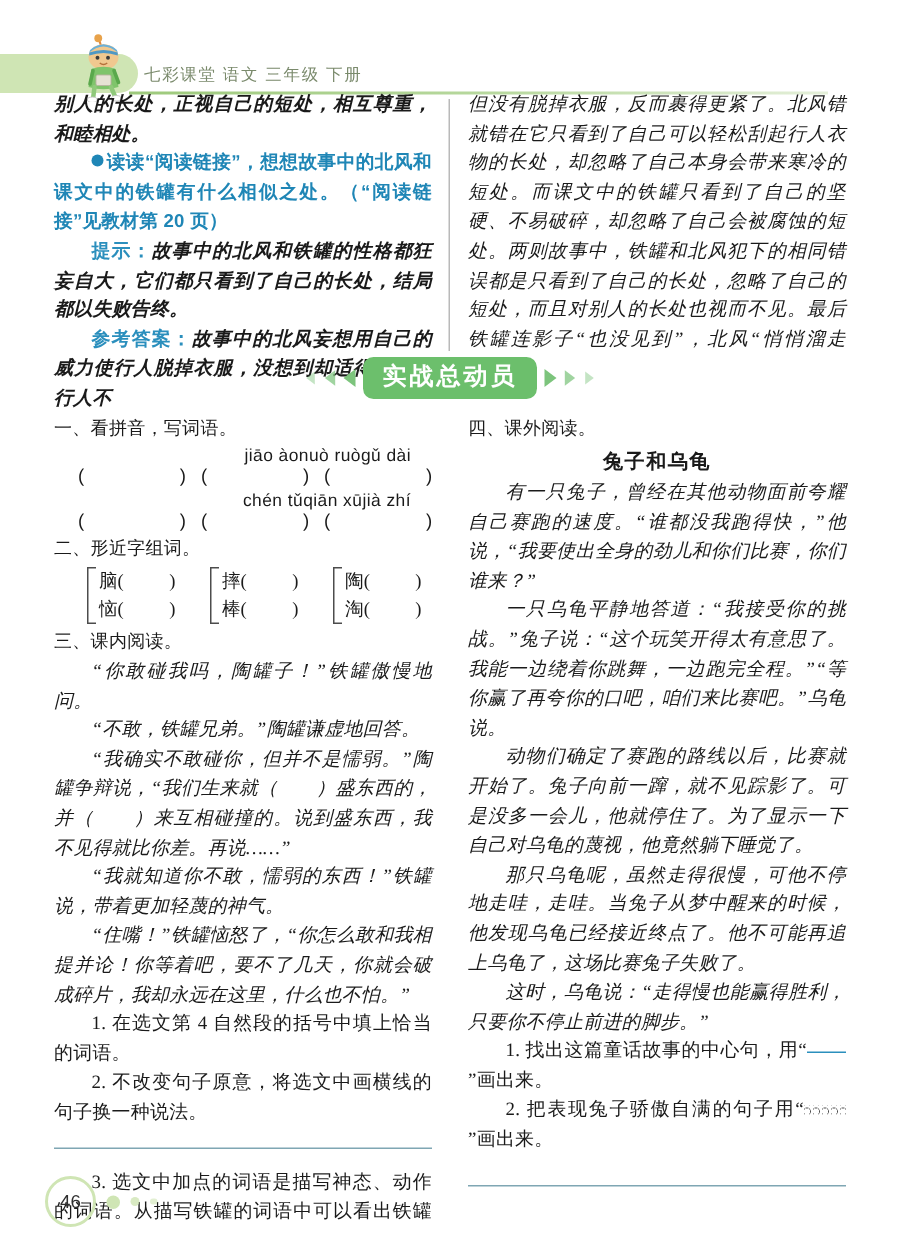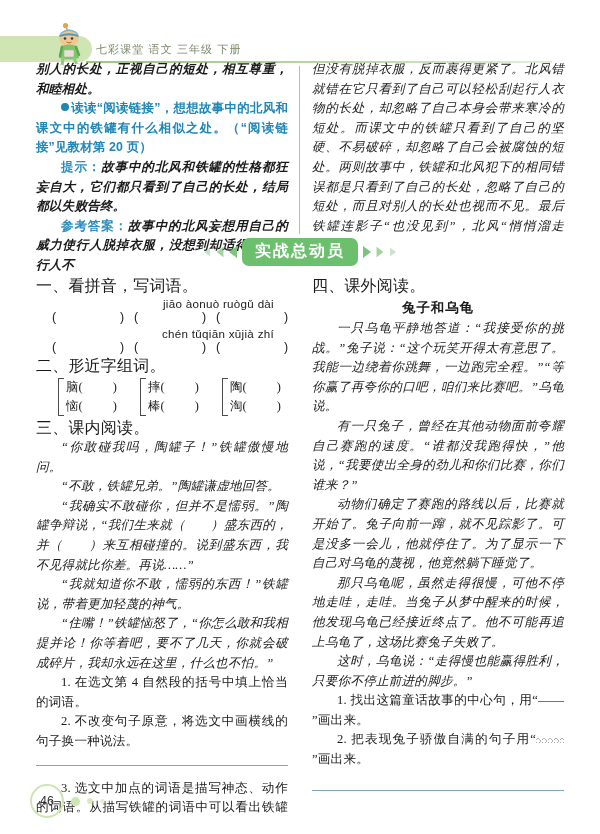--- a/index.html
+++ b/index.html
@@ -153,23 +153,23 @@
     position: absolute;
     left: 0;
     top: 276px;
     width: 600px;
   }
   .ex-col { position: absolute; top: 0; width: 252px; }
   .ex-left  { left: 36px; }
   .ex-right { left: 312px; }
 
   .q-head {
-    font-size: 16px;
+    font-size: 12px;
     line-height: 20px;
-    font-family: Liberation Sans, sans-serif;
+    font-family: Liberation Mono, monospace;
     letter-spacing: .2px;
   }
 
   
   .pinyin-row {
     display: flex;
     justify-content: flex-end;
     font-family: "Liberation Sans", "DejaVu Sans", sans-serif;
     font-size: 11.6px;
     padding: 1px 14px 0 26px;
@@ -397,22 +397,22 @@
     </p>
 
   </div>
 
   <div class="ex-col ex-right">
 
     <div class="q-head">四、课外阅读。</div>
 
     <div class="story-title">兔子和乌龟</div>
 
+    <p class="kai indent">有一只兔子，曾经在其他动物面前夸耀自己赛跑的速度。“谁都没我跑得快，”他说，“我要使出全身的劲儿和你们比赛，你们谁来？”</p>
     <p class="kai indent">一只乌龟平静地答道：“我接受你的挑战。”兔子说：“这个玩笑开得太有意思了。我能一边绕着你跳舞，一边跑完全程。”“等你赢了再夸你的口吧，咱们来比赛吧。”乌龟说。</p>
-    <p class="kai indent">有一只兔子，曾经在其他动物面前夸耀自己赛跑的速度。“谁都没我跑得快，”他说，“我要使出全身的劲儿和你们比赛，你们谁来？”</p>
     <p class="kai indent">动物们确定了赛跑的路线以后，比赛就开始了。兔子向前一蹿，就不见踪影了。可是没多一会儿，他就停住了。为了显示一下自己对乌龟的蔑视，他竟然躺下睡觉了。</p>
     <p class="kai indent">那只乌龟呢，虽然走得很慢，可他不停地走哇，走哇。当兔子从梦中醒来的时候，他发现乌龟已经接近终点了。他不可能再追上乌龟了，这场比赛兔子失败了。</p>
     <p class="kai indent">这时，乌龟说：“走得慢也能赢得胜利，只要你不停止前进的脚步。”</p>
 
     <p class="indent">
       <span>1.</span>
       <span>找出这篇童话故事的中心句，用“</span><span class="mark-straight"></span><span>”画出来。</span>
     </p>
 
     <p class="indent">

